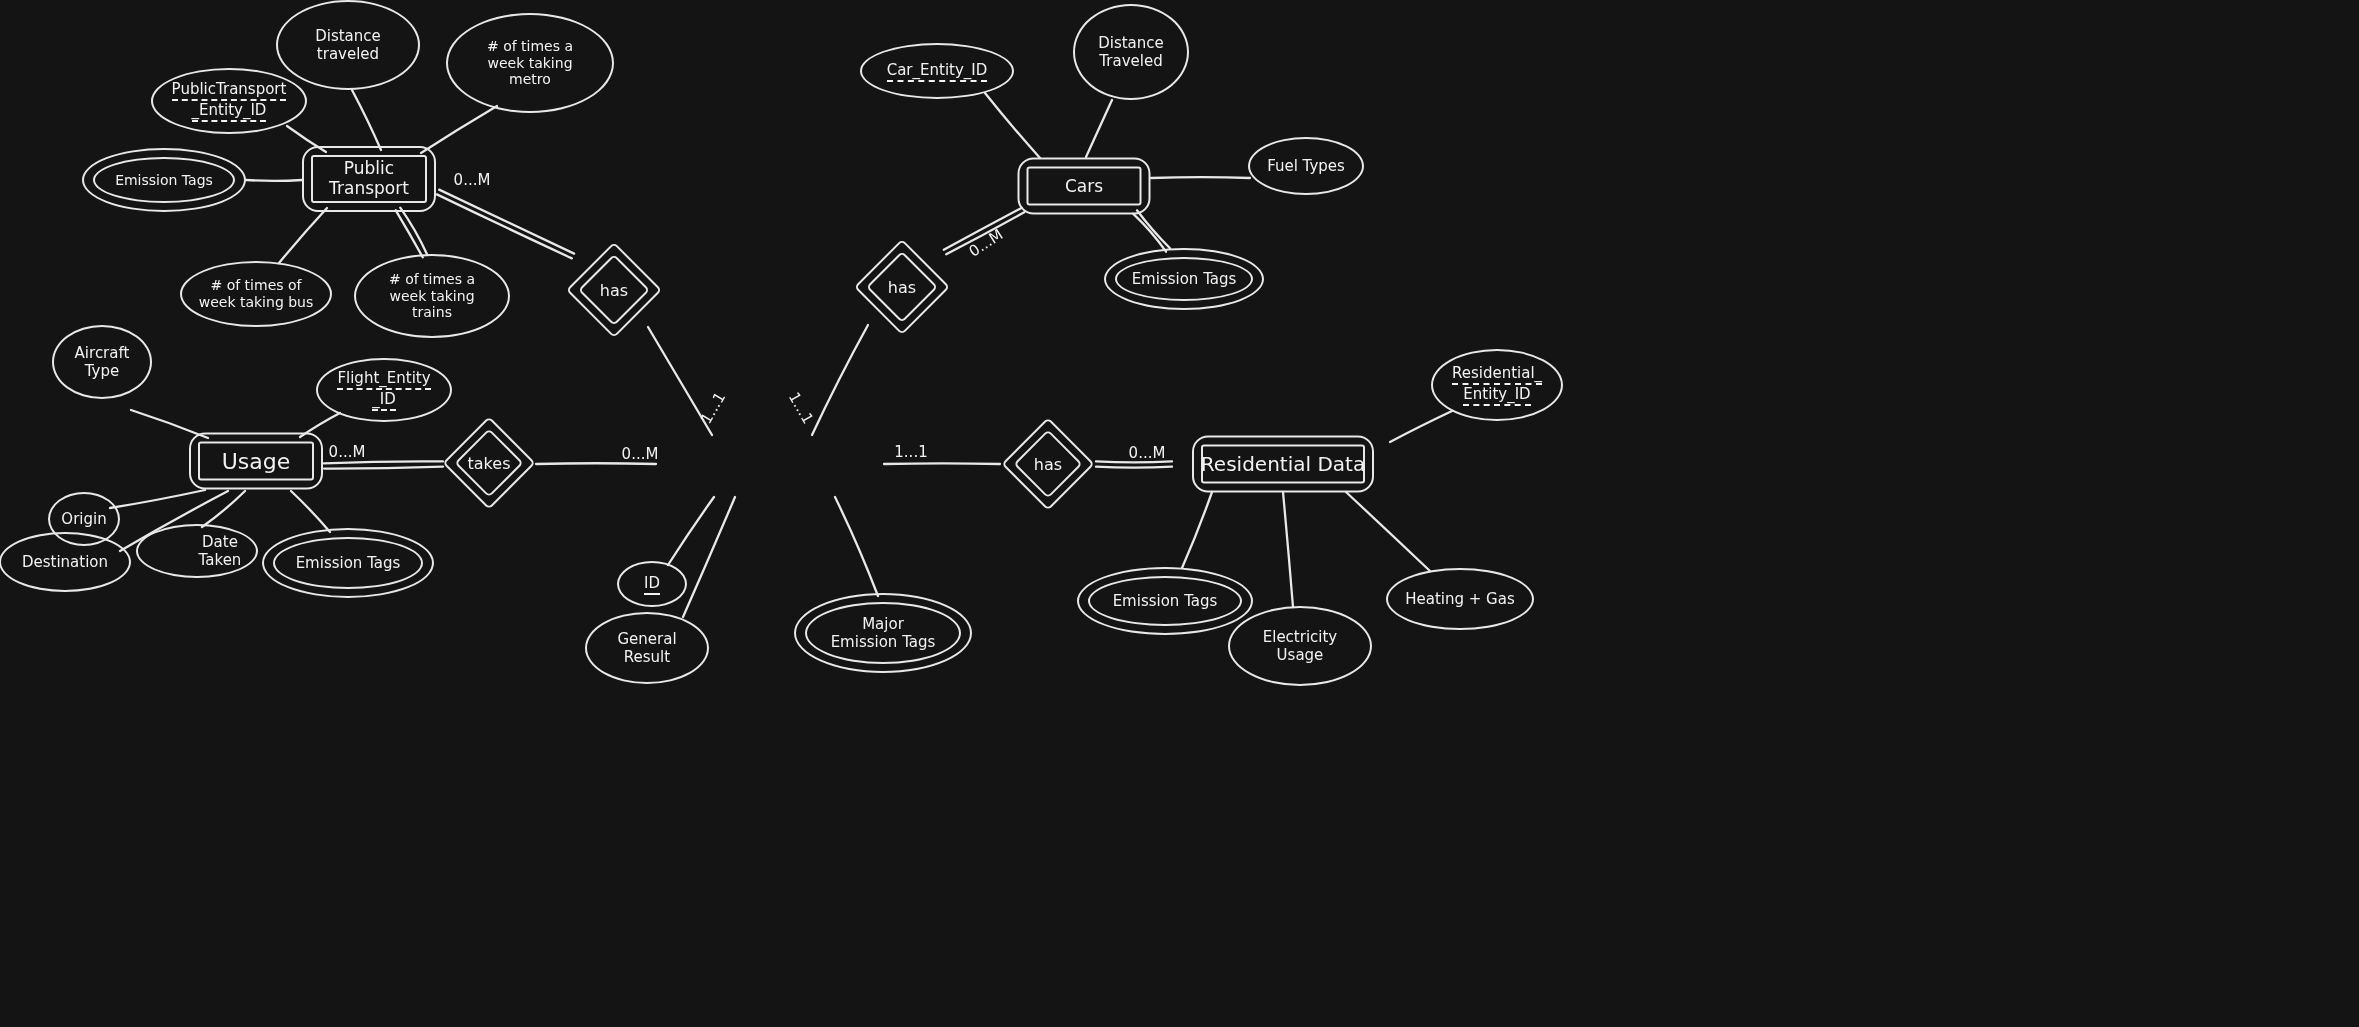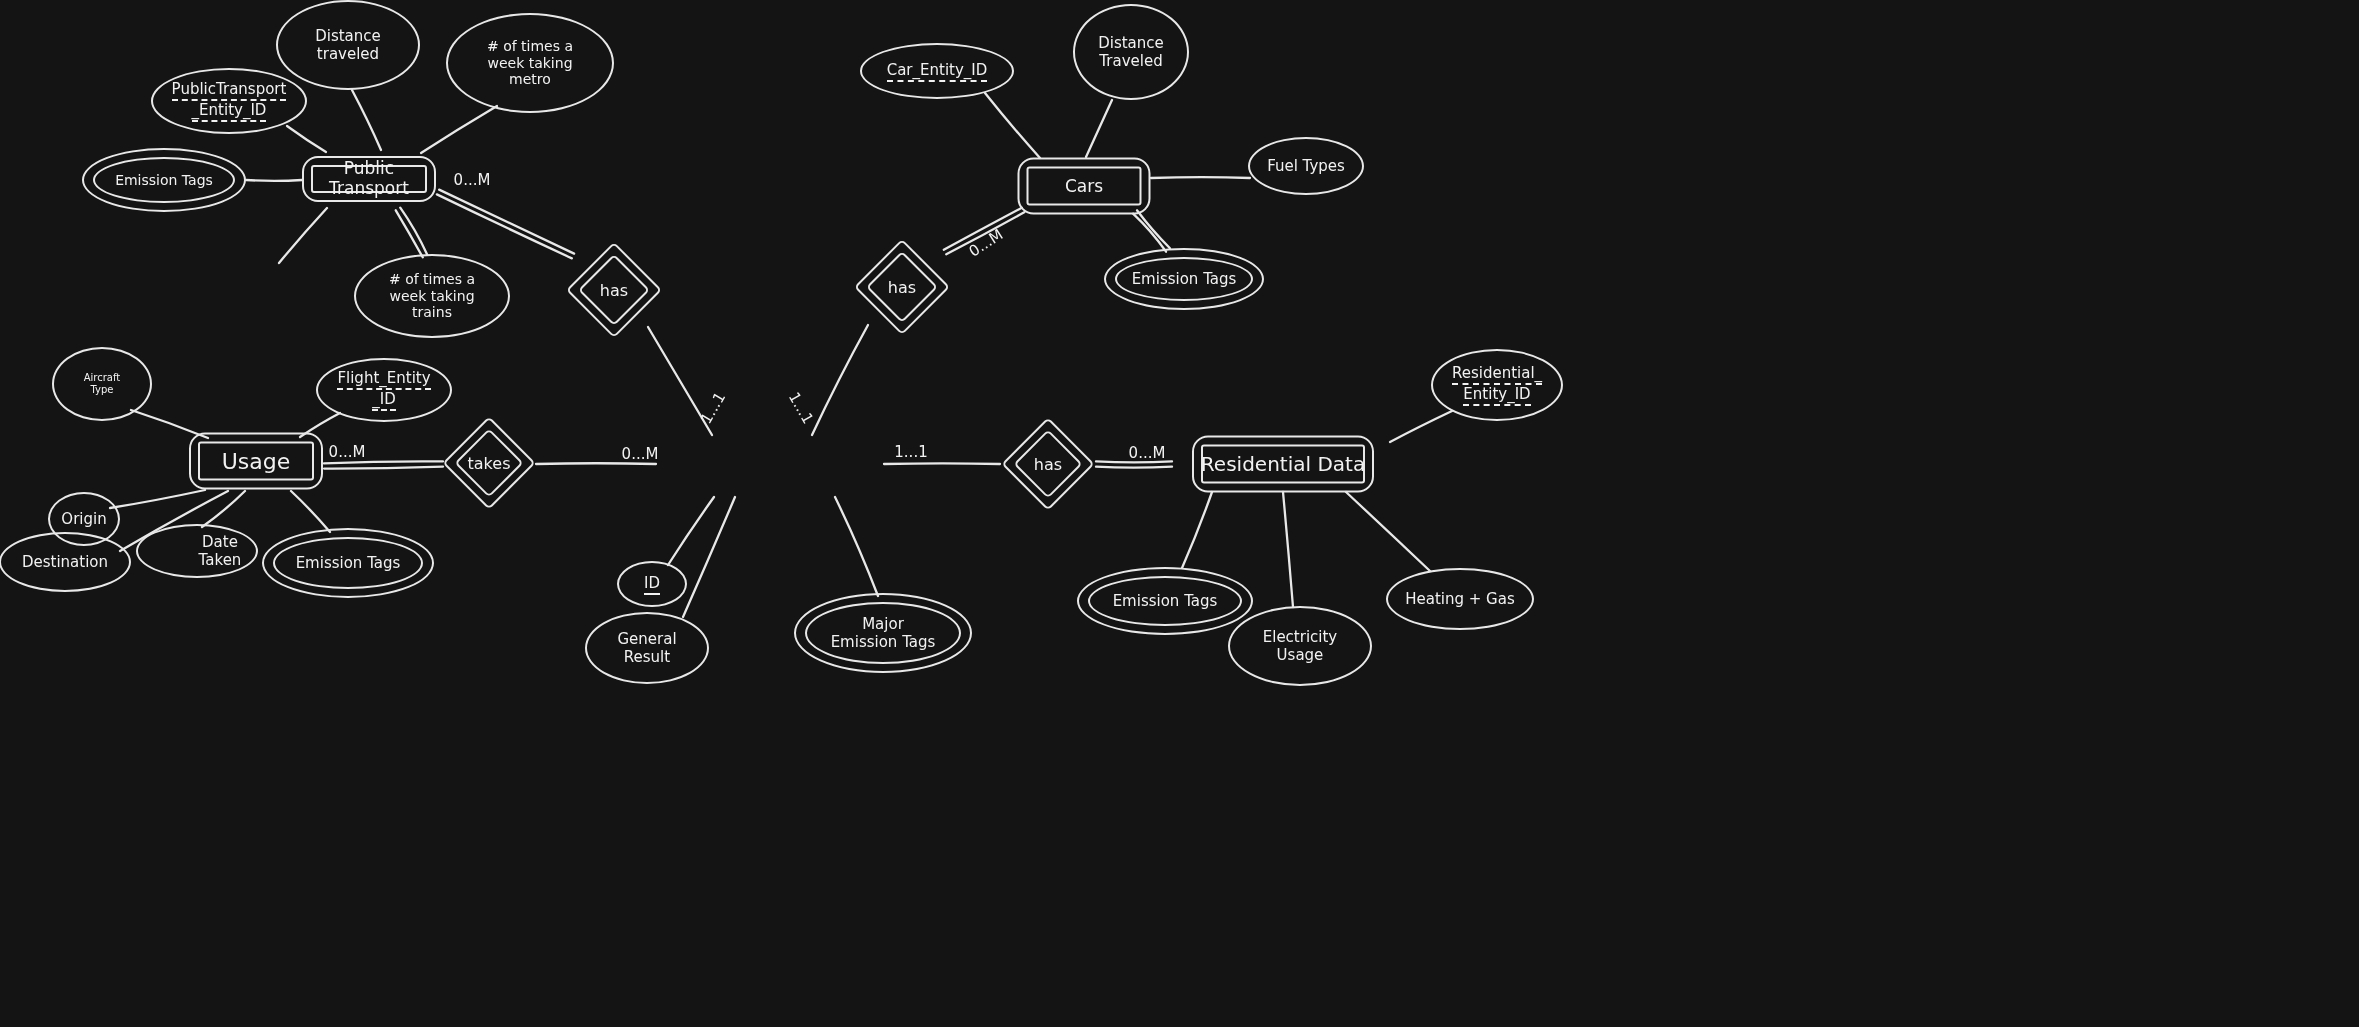--- a/index.html
+++ b/index.html
@@ -74,21 +74,21 @@
       <path d="M 735 497 Q 709.7300049079256 556.4179086691784 683 617" stroke="#e8e8e8" stroke-width="2.3" fill="none" stroke-linecap="round"></path>
       <path d="M 835 497 Q 858.2273607271385 544.5963068008871 878 596" stroke="#e8e8e8" stroke-width="2.3" fill="none" stroke-linecap="round"></path>
       <path d="M 884 464 Q 942.9266635044137 462.60168933896426 1000 464" stroke="#e8e8e8" stroke-width="2.3" fill="none" stroke-linecap="round"></path>
       <path d="M 1096 461.4 Q 1133.9918757686353 463.21168604074586 1172 461.4" stroke="#e8e8e8" stroke-width="2.3" fill="none" stroke-linecap="round"></path>
       <path d="M 1096 466.6 Q 1133.1581273084312 468.50948343459027 1172 466.6" stroke="#e8e8e8" stroke-width="2.3" fill="none" stroke-linecap="round"></path>
       <path d="M 1452 411 Q 1419.1364021301904 426.5455895671833 1390 442" stroke="#e8e8e8" stroke-width="2.3" fill="none" stroke-linecap="round"></path>
       <path d="M 1212 492 Q 1198.3486189857817 530.7858691228488 1182 568" stroke="#e8e8e8" stroke-width="2.3" fill="none" stroke-linecap="round"></path>
       <path d="M 1283 492 Q 1288.2068762789513 548.0175547602203 1293 607" stroke="#e8e8e8" stroke-width="2.3" fill="none" stroke-linecap="round"></path>
       <path d="M 1346 492 Q 1389.7594391125065 532.8684244171569 1430 571" stroke="#e8e8e8" stroke-width="2.3" fill="none" stroke-linecap="round"></path>
     </svg>
-<div class="node entity weak" style="left: 369px; top: 179px; width: 134px; height: 46px; font-size: 17px;">
+<div class="node entity weak" style="left: 369px; top: 179px; width: 134px; height: 66px; font-size: 17px;">
       <div class="inner"></div>
       <div class="lbl">Public Transport</div>
     </div>
     <div class="node entity weak" style="left: 1084px; top: 186px; width: 133px; height: 57px; font-size: 17px;">
       <div class="inner"></div>
       <div class="lbl">Cars</div>
     </div>
     <div class="node entity weak" style="left: 256px; top: 461px; width: 134px; height: 57px; font-size: 22px;">
       <div class="inner"></div>
       <div class="lbl">Usage</div>
@@ -115,20 +115,26 @@
         <div><div class="key-dash" style="display: inline-block;">PublicTransport</div></div>
         <div><div class="key-dash" style="display: inline-block;">_Entity_ID</div></div>
       </div>
     </div>
     <div class="node attr multi" style="left: 164px; top: 180px; width: 164px; height: 64px; font-size: 14px;">
       <div class="inner"></div>
       <div class="lbl">
         <div><div style="display: inline-block;">Emission Tags</div></div>
       </div>
     </div>
+    <div class="node attr single" style="left: 256px; top: 294px; width: 152px; height: 66px; font-size: 14px;">
+      <div class="lbl">
+        <div><div style="display: inline-block;"># of times of</div></div>
+        <div><div style="display: inline-block;">week taking bus</div></div>
+      </div>
+    </div>
     <div class="node attr single" style="left: 432px; top: 296px; width: 156px; height: 84px; font-size: 14px;">
       <div class="lbl">
         <div><div style="display: inline-block;"># of times a</div></div>
         <div><div style="display: inline-block;">week taking</div></div>
         <div><div style="display: inline-block;">trains</div></div>
       </div>
     </div>
     <div class="node attr single" style="left: 937px; top: 71px; width: 154px; height: 56px; font-size: 15px;">
       <div class="lbl">
         <div><div class="key-dash" style="display: inline-block;">Car_Entity_ID</div></div>
@@ -144,21 +150,21 @@
       <div class="lbl">
         <div><div style="display: inline-block;">Fuel Types</div></div>
       </div>
     </div>
     <div class="node attr multi" style="left: 1184px; top: 279px; width: 160px; height: 62px; font-size: 15px;">
       <div class="inner"></div>
       <div class="lbl">
         <div><div style="display: inline-block;">Emission Tags</div></div>
       </div>
     </div>
-    <div class="node attr single" style="left: 102px; top: 384px; width: 100px; height: 74px; font-size: 10px;">
+    <div class="node attr single" style="left: 102px; top: 362px; width: 100px; height: 74px; font-size: 15px;">
       <div class="lbl">
         <div><div style="display: inline-block;">Aircraft</div></div>
         <div><div style="display: inline-block;">Type</div></div>
       </div>
     </div>
     <div class="node attr single" style="left: 384px; top: 390px; width: 136px; height: 64px; font-size: 15px;">
       <div class="lbl">
         <div><div class="key-dash" style="display: inline-block;">Flight_Entity</div></div>
         <div><div class="key-dash" style="display: inline-block;">_ID</div></div>
       </div>

